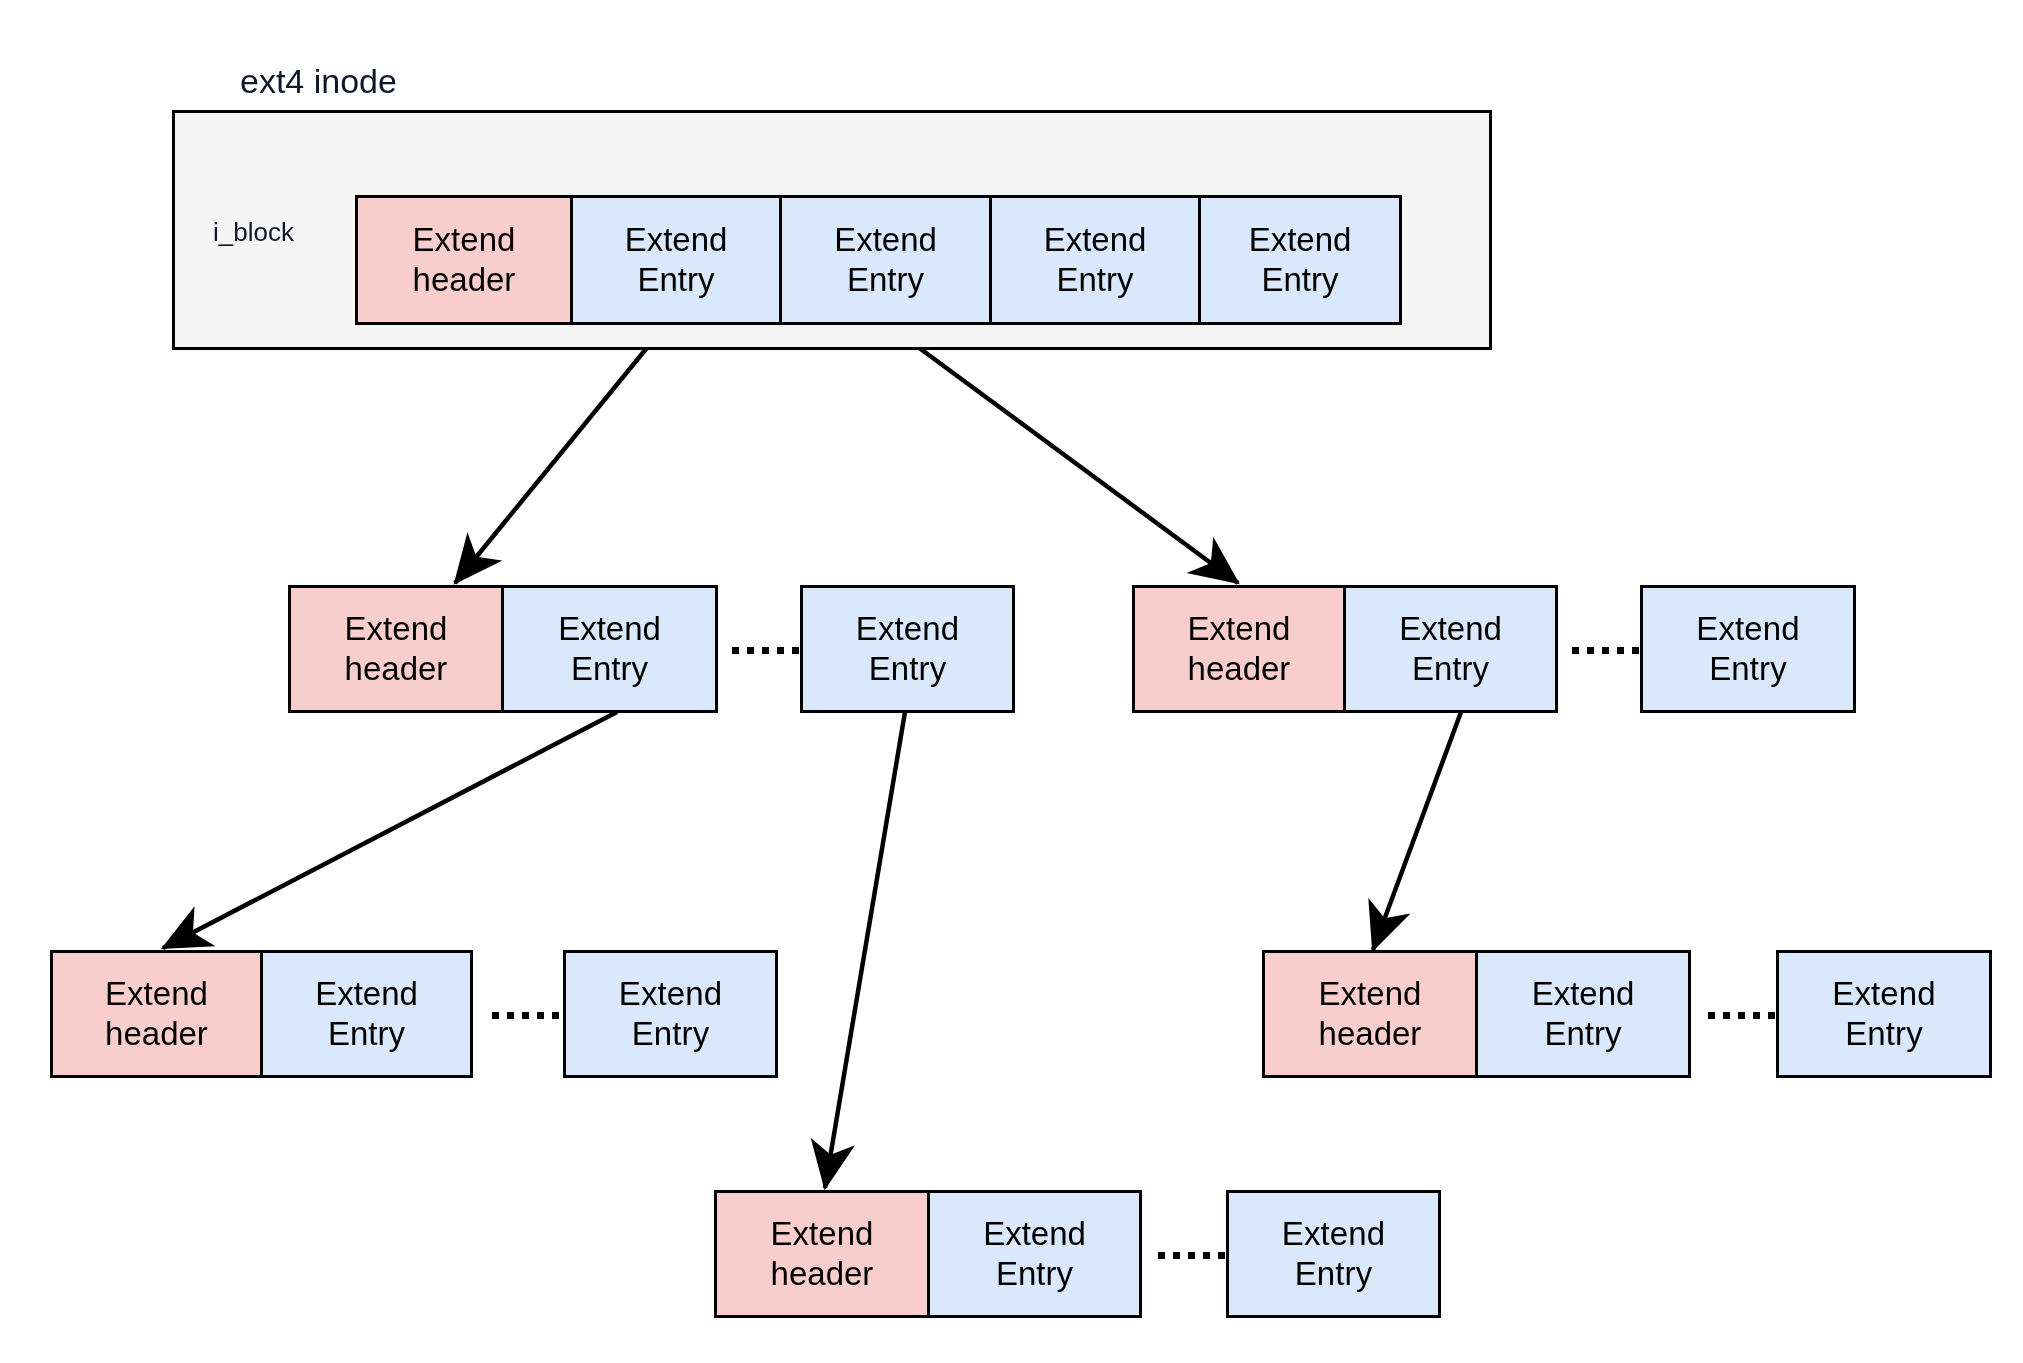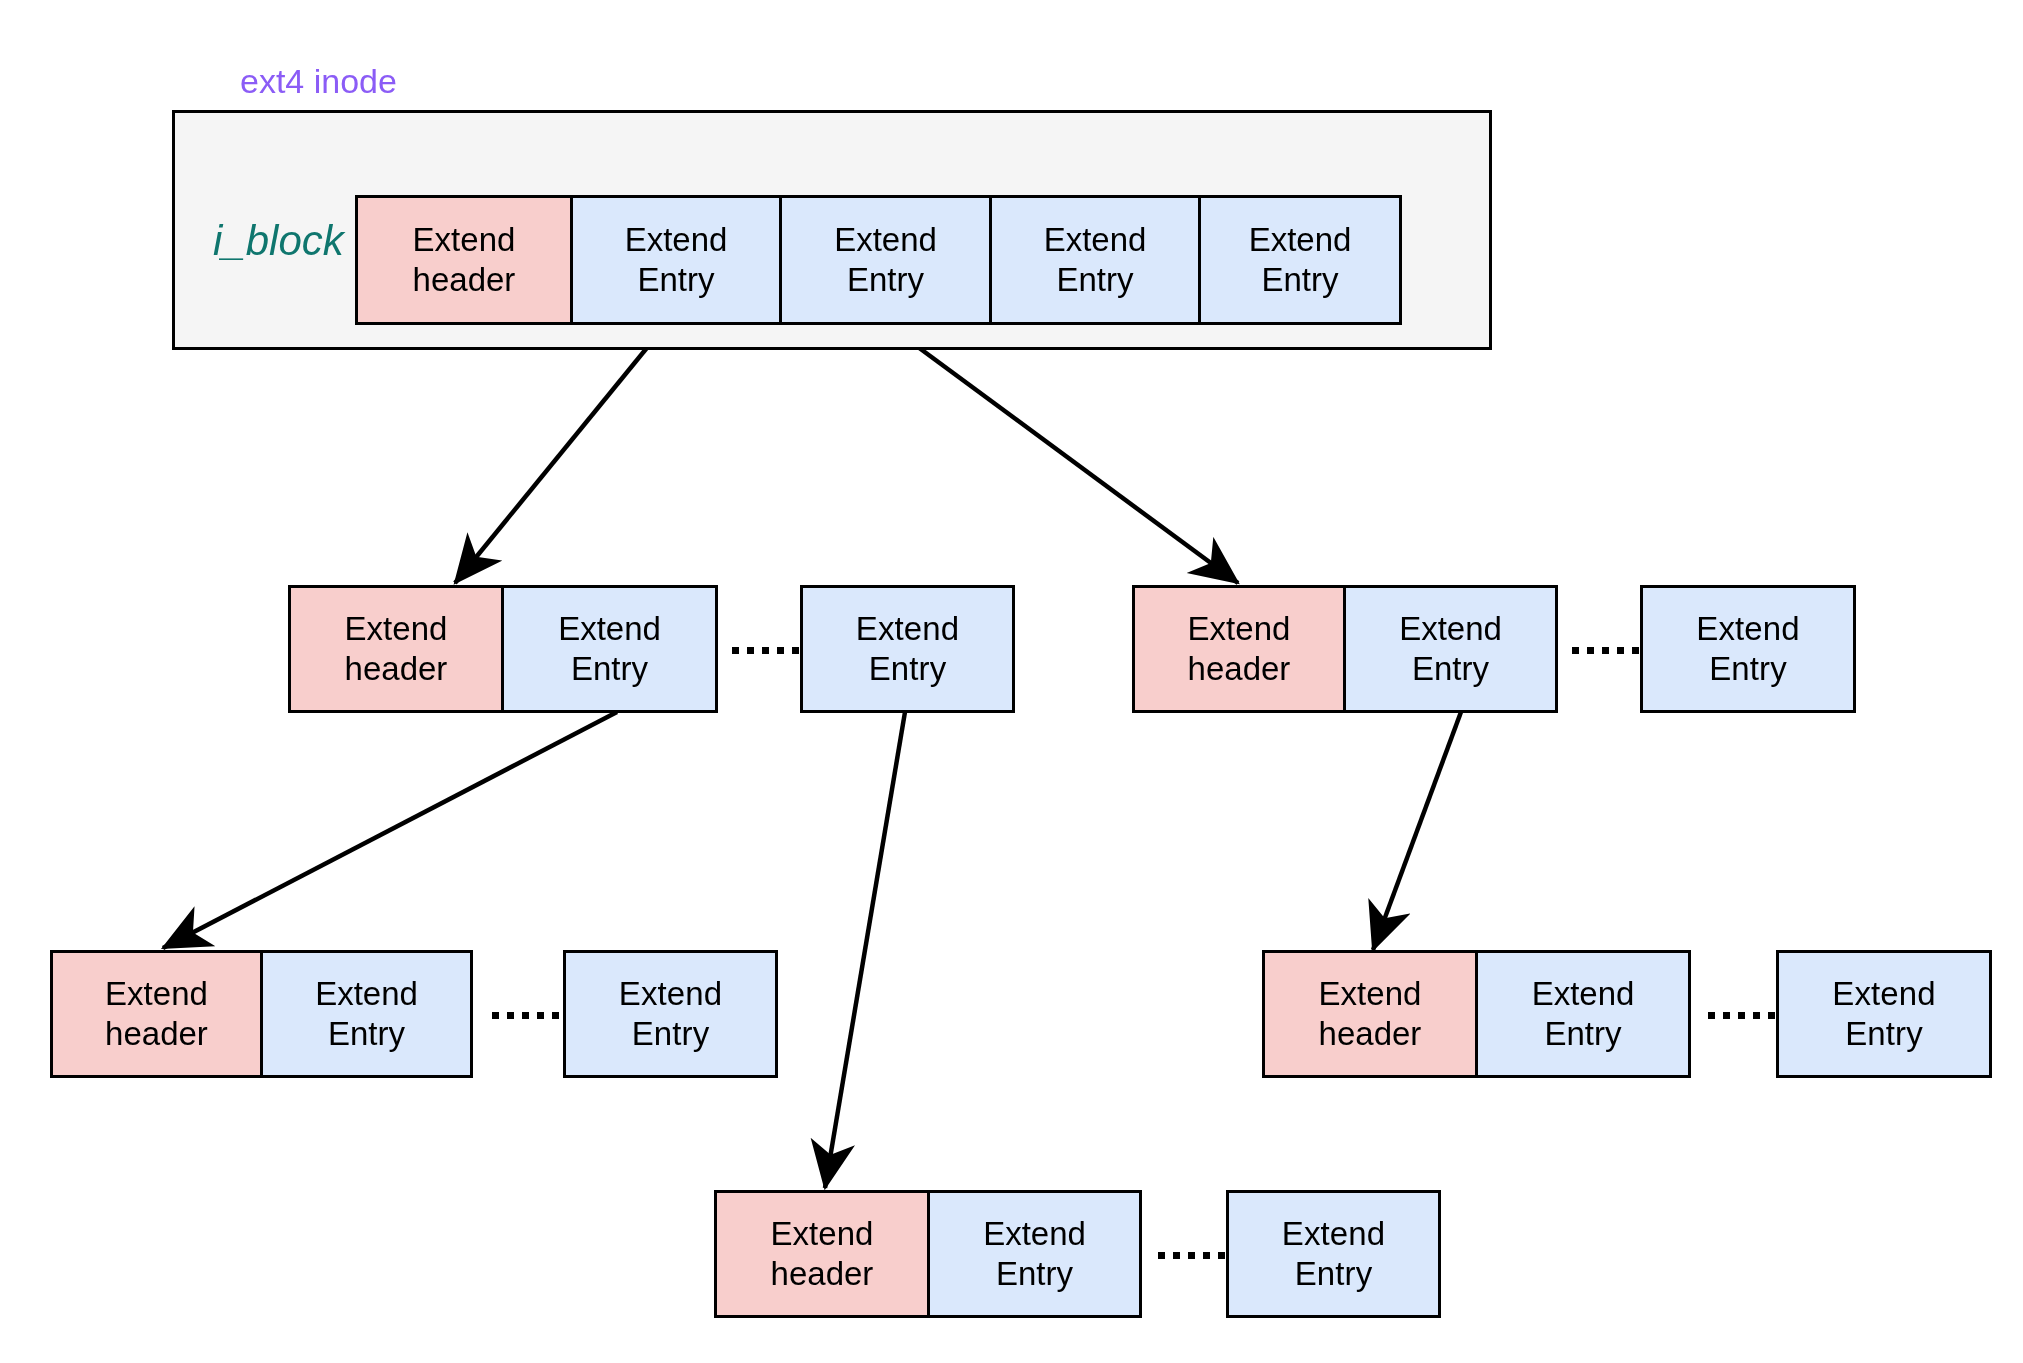--- a/index.html
+++ b/index.html
@@ -70,29 +70,28 @@
   
   #inode-container {
     position: absolute;
     box-sizing: border-box;
     background: #f5f5f5;
     border: 3px solid #000000;
   }
   #inode-title {
     position: absolute;
     font-size: 34px;
-    color: #8b5cf6;
+    color: #0f172a;
     white-space: nowrap;
   }
   #iblock-label {
     position: absolute;
-    font-size: 42px;
-    color: #0f766e;
+    font-size: 26px;
+    color: #0f172a;
     white-space: nowrap;
-    font-style: italic;
   }
   
   .dots {
     position: absolute;
     display: flex;
     align-items: center;
     gap: 8px;
     height: 10px;
   }
   .dots i {

